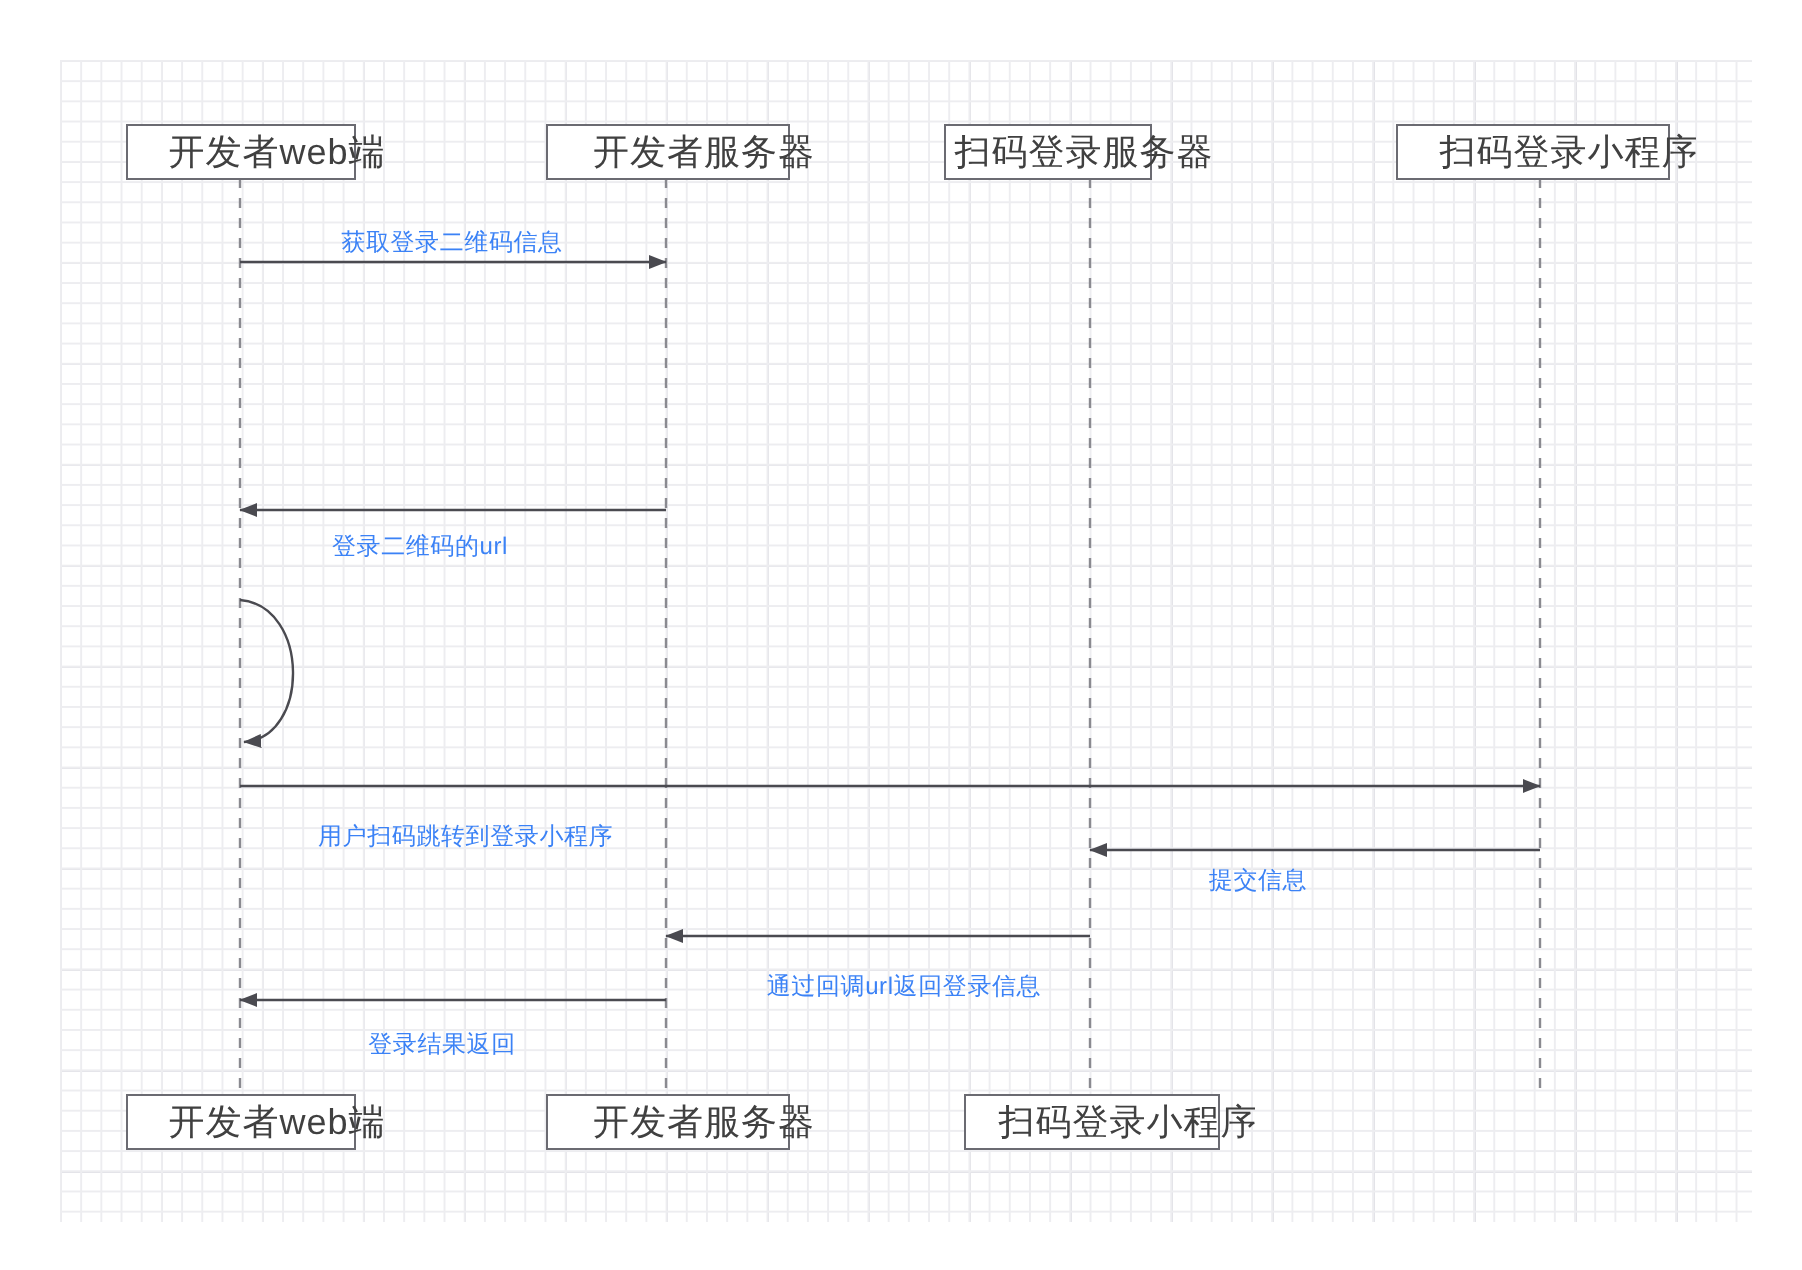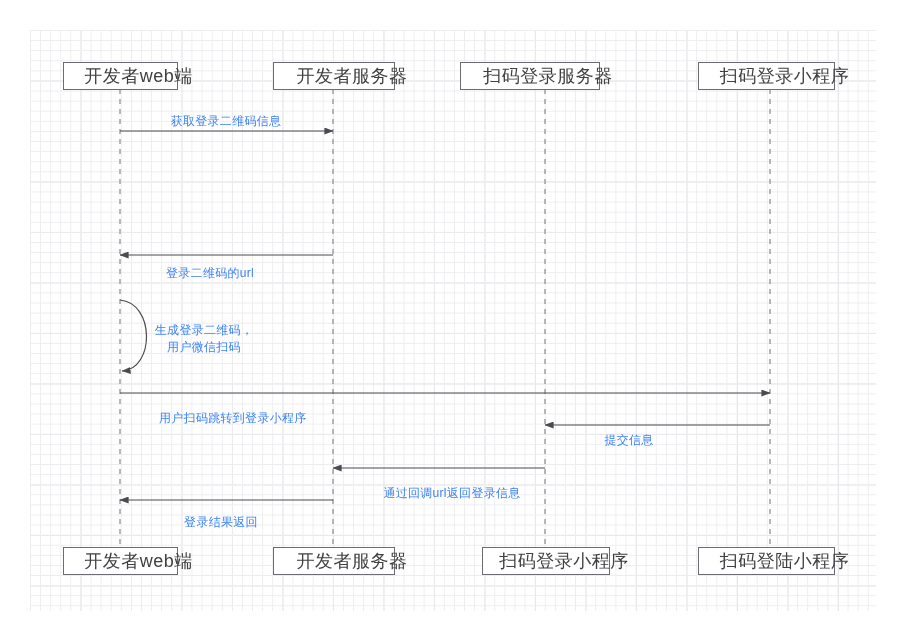--- a/index.html
+++ b/index.html
@@ -108,49 +108,45 @@
   </svg>
 
   <div class="participant-box" style="left:63px; top:62px; width:115px; height:28px;">
     <span>开发者web端</span>
   </div>
 
   <div class="participant-box" style="left:273px; top:62px; width:122px; height:28px;">
     <span>开发者服务器</span>
   </div>
 
-  <div class="participant-box" style="left:460px; top:62px; width:140px; height:28px;">
+  <div class="participant-box" style="left:472px; top:62px; width:104px; height:28px;">
     <span>扫码登录服务器</span>
   </div>
 
   <div class="participant-box" style="left:698px; top:62px; width:137px; height:28px;">
     <span>扫码登录小程序</span>
   </div>
 
   <div class="participant-box" style="left:63px; top:547px; width:115px; height:28px;">
     <span>开发者web端</span>
   </div>
 
   <div class="participant-box" style="left:273px; top:547px; width:122px; height:28px;">
     <span>开发者服务器</span>
   </div>
 
   <div class="participant-box" style="left:482px; top:547px; width:128px; height:28px;">
     <span>扫码登录小程序</span>
   </div>
 
-  <div class="participant-box" style="left:698px; top:547px; width:137px; height:28px;">
-    <span>扫码登陆小程序</span>
-  </div>
 
   <div class="msg-label center" style="left:226px; top:113px;">获取登录二维码信息</div>
 
   <div class="msg-label center" style="left:210px; top:265px;">登录二维码的url</div>
 
-  <div class="msg-label center" id="label-m3" style="left:204px; top:322px; text-align:center;">生成登录二维码，<br>用户微信扫码</div>
 
   <div class="msg-label" style="left:159px; top:410px;">用户扫码跳转到登录小程序</div>
 
   <div class="msg-label center" style="left:629px; top:432px;text-align:right;">提交信息</div>
 
   <div class="msg-label center" style="left:452px; top:485px;">通过回调url返回登录信息</div>
 
   <div class="msg-label center" style="left:221px; top:514px;">登录结果返回</div>
 
 </div>

